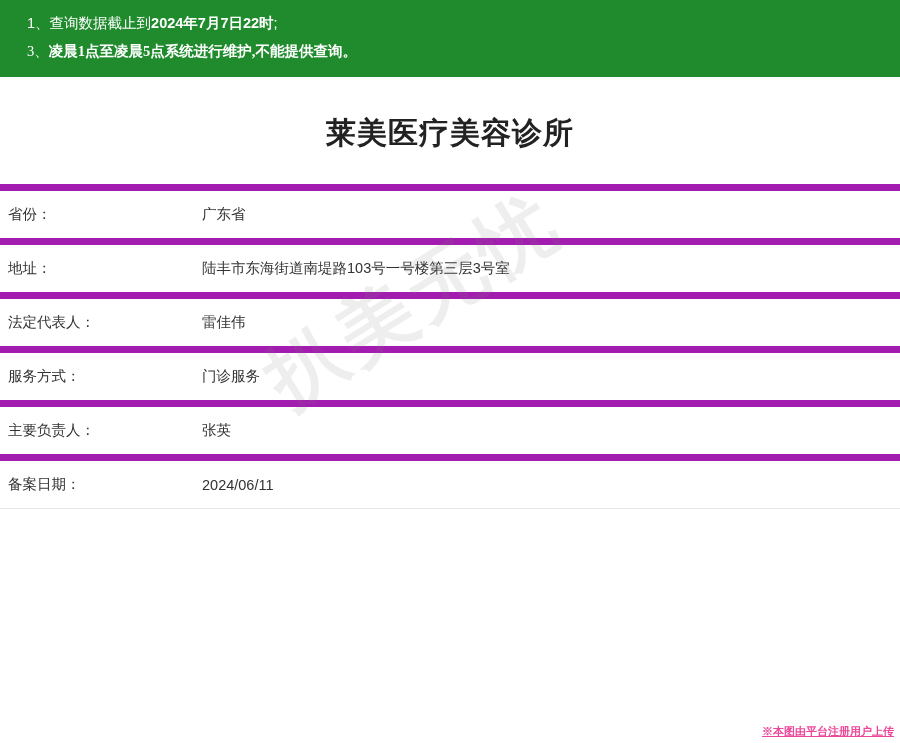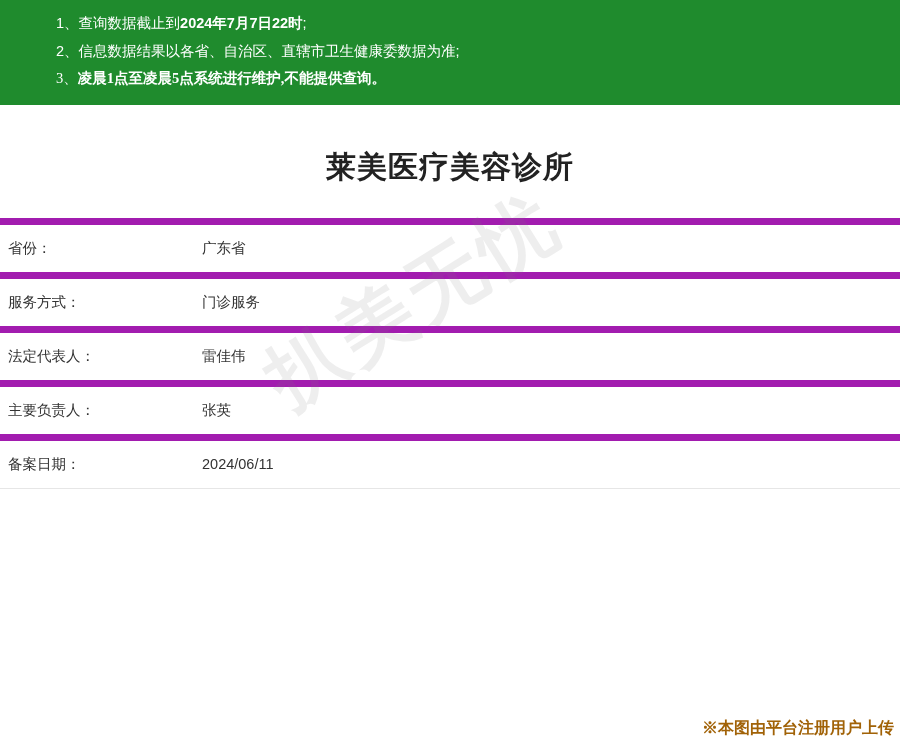--- a/index.html
+++ b/index.html
@@ -18,42 +18,41 @@
 
   
   .notice {
     background: #1f8b2d;
     color: #ffffff;
     padding: 10px 0 12px 0;
     font-size: 14.5px;
     line-height: 1.9;
   }
   .notice-line {
-    padding-left: 56px;
+    padding-left: 27px;
     white-space: nowrap;
   }
   .notice-line b {
     font-weight: bold;
   }
   .notice-line.strong {
     font-weight: normal;
     font-family: Liberation Serif, serif;
   }
 
   
   .title-wrap {
     text-align: center;
     padding: 36px 0 30px 0;
   }
   .title {
     font-size: 30px;
     font-weight: bold;
     color: #222222;
     letter-spacing: 1px;
-    margin-top: 6px;
   }
 
   
   .info-table {
     width: 900px;
     border-collapse: collapse;
     font-size: 14.5px;
   }
   .info-table tr {
     border-top: 7px solid #a21caf;
@@ -93,54 +92,58 @@
 
   
   .footer {
     text-align: center;
     padding-top: 26px;
   }
   .corner-note {
     position: absolute;
     right: 6px;
     bottom: 4px;
-    font-size: 16px;
+    font-size: 11px;
     font-weight: bold;
-    color: #a16207;
+    color: #ec4899;
     white-space: nowrap;
+    text-decoration: underline;
   }
 </style>
 </head>
 <body>
 
 <div class="notice">
   <div class="notice-line">1、查询数据截止到<b>2024年7月7日22时</b>;</div>
-  <div class="notice-line">2、信息数据结果以各省、自治区、直辖市卫生健康委数据为准;</div>
   <div class="notice-line strong"><b></b>3、<b>凌晨1点至凌晨5点系统进行维护,不能提供查询。</b></div>
 </div>
 
 <div class="title-wrap">
   <div class="title">莱美医疗美容诊所</div>
 </div>
 
 <div class="watermark">扒美无忧</div>
 
 <table class="info-table">
   <tbody id="info-body">
       <tr>
         <td class="cell-label">省份：</td>
         <td class="cell-value">广东省</td>
       </tr>
       <tr>
-        <td class="cell-label">服务方式：</td>
-        <td class="cell-value">门诊服务</td>
+        <td class="cell-label">地址：</td>
+        <td class="cell-value">陆丰市东海街道南堤路103号一号楼第三层3号室</td>
       </tr>
       <tr>
         <td class="cell-label">法定代表人：</td>
         <td class="cell-value">雷佳伟</td>
+      </tr>
+      <tr>
+        <td class="cell-label">服务方式：</td>
+        <td class="cell-value">门诊服务</td>
       </tr>
       <tr>
         <td class="cell-label">主要负责人：</td>
         <td class="cell-value">张英</td>
       </tr>
       <tr>
         <td class="cell-label">备案日期：</td>
         <td class="cell-value">2024/06/11</td>
       </tr>
     </tbody>

